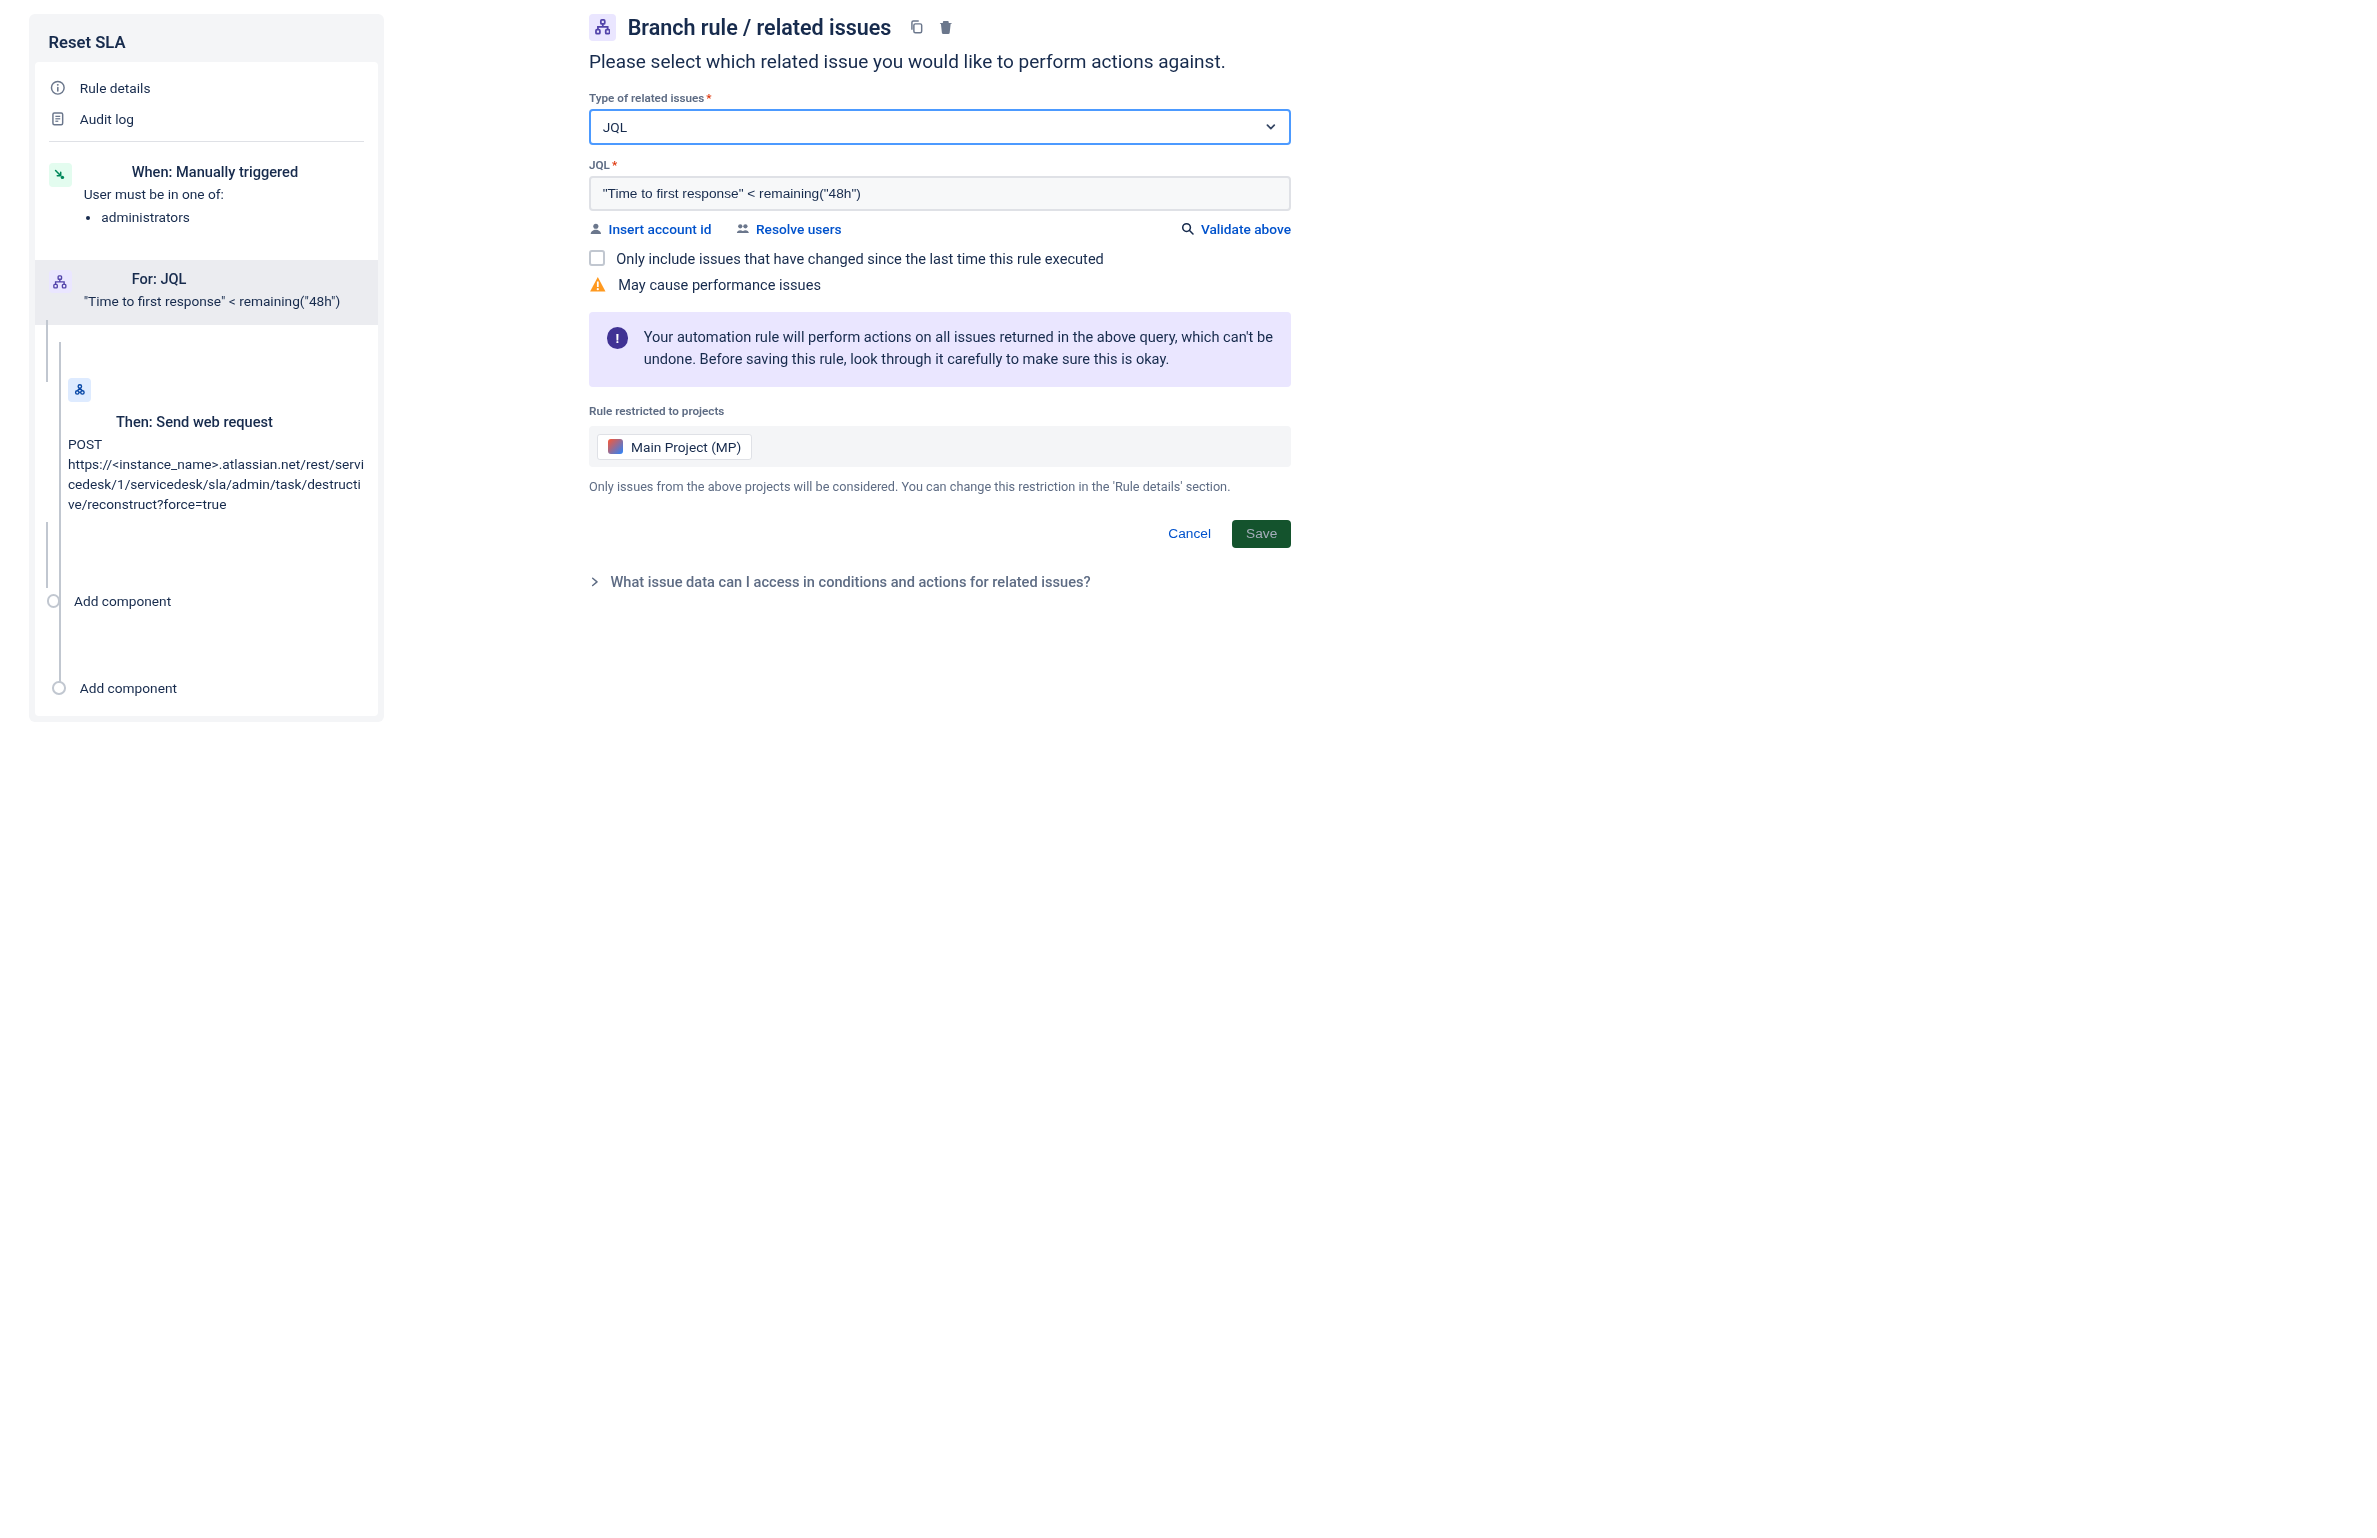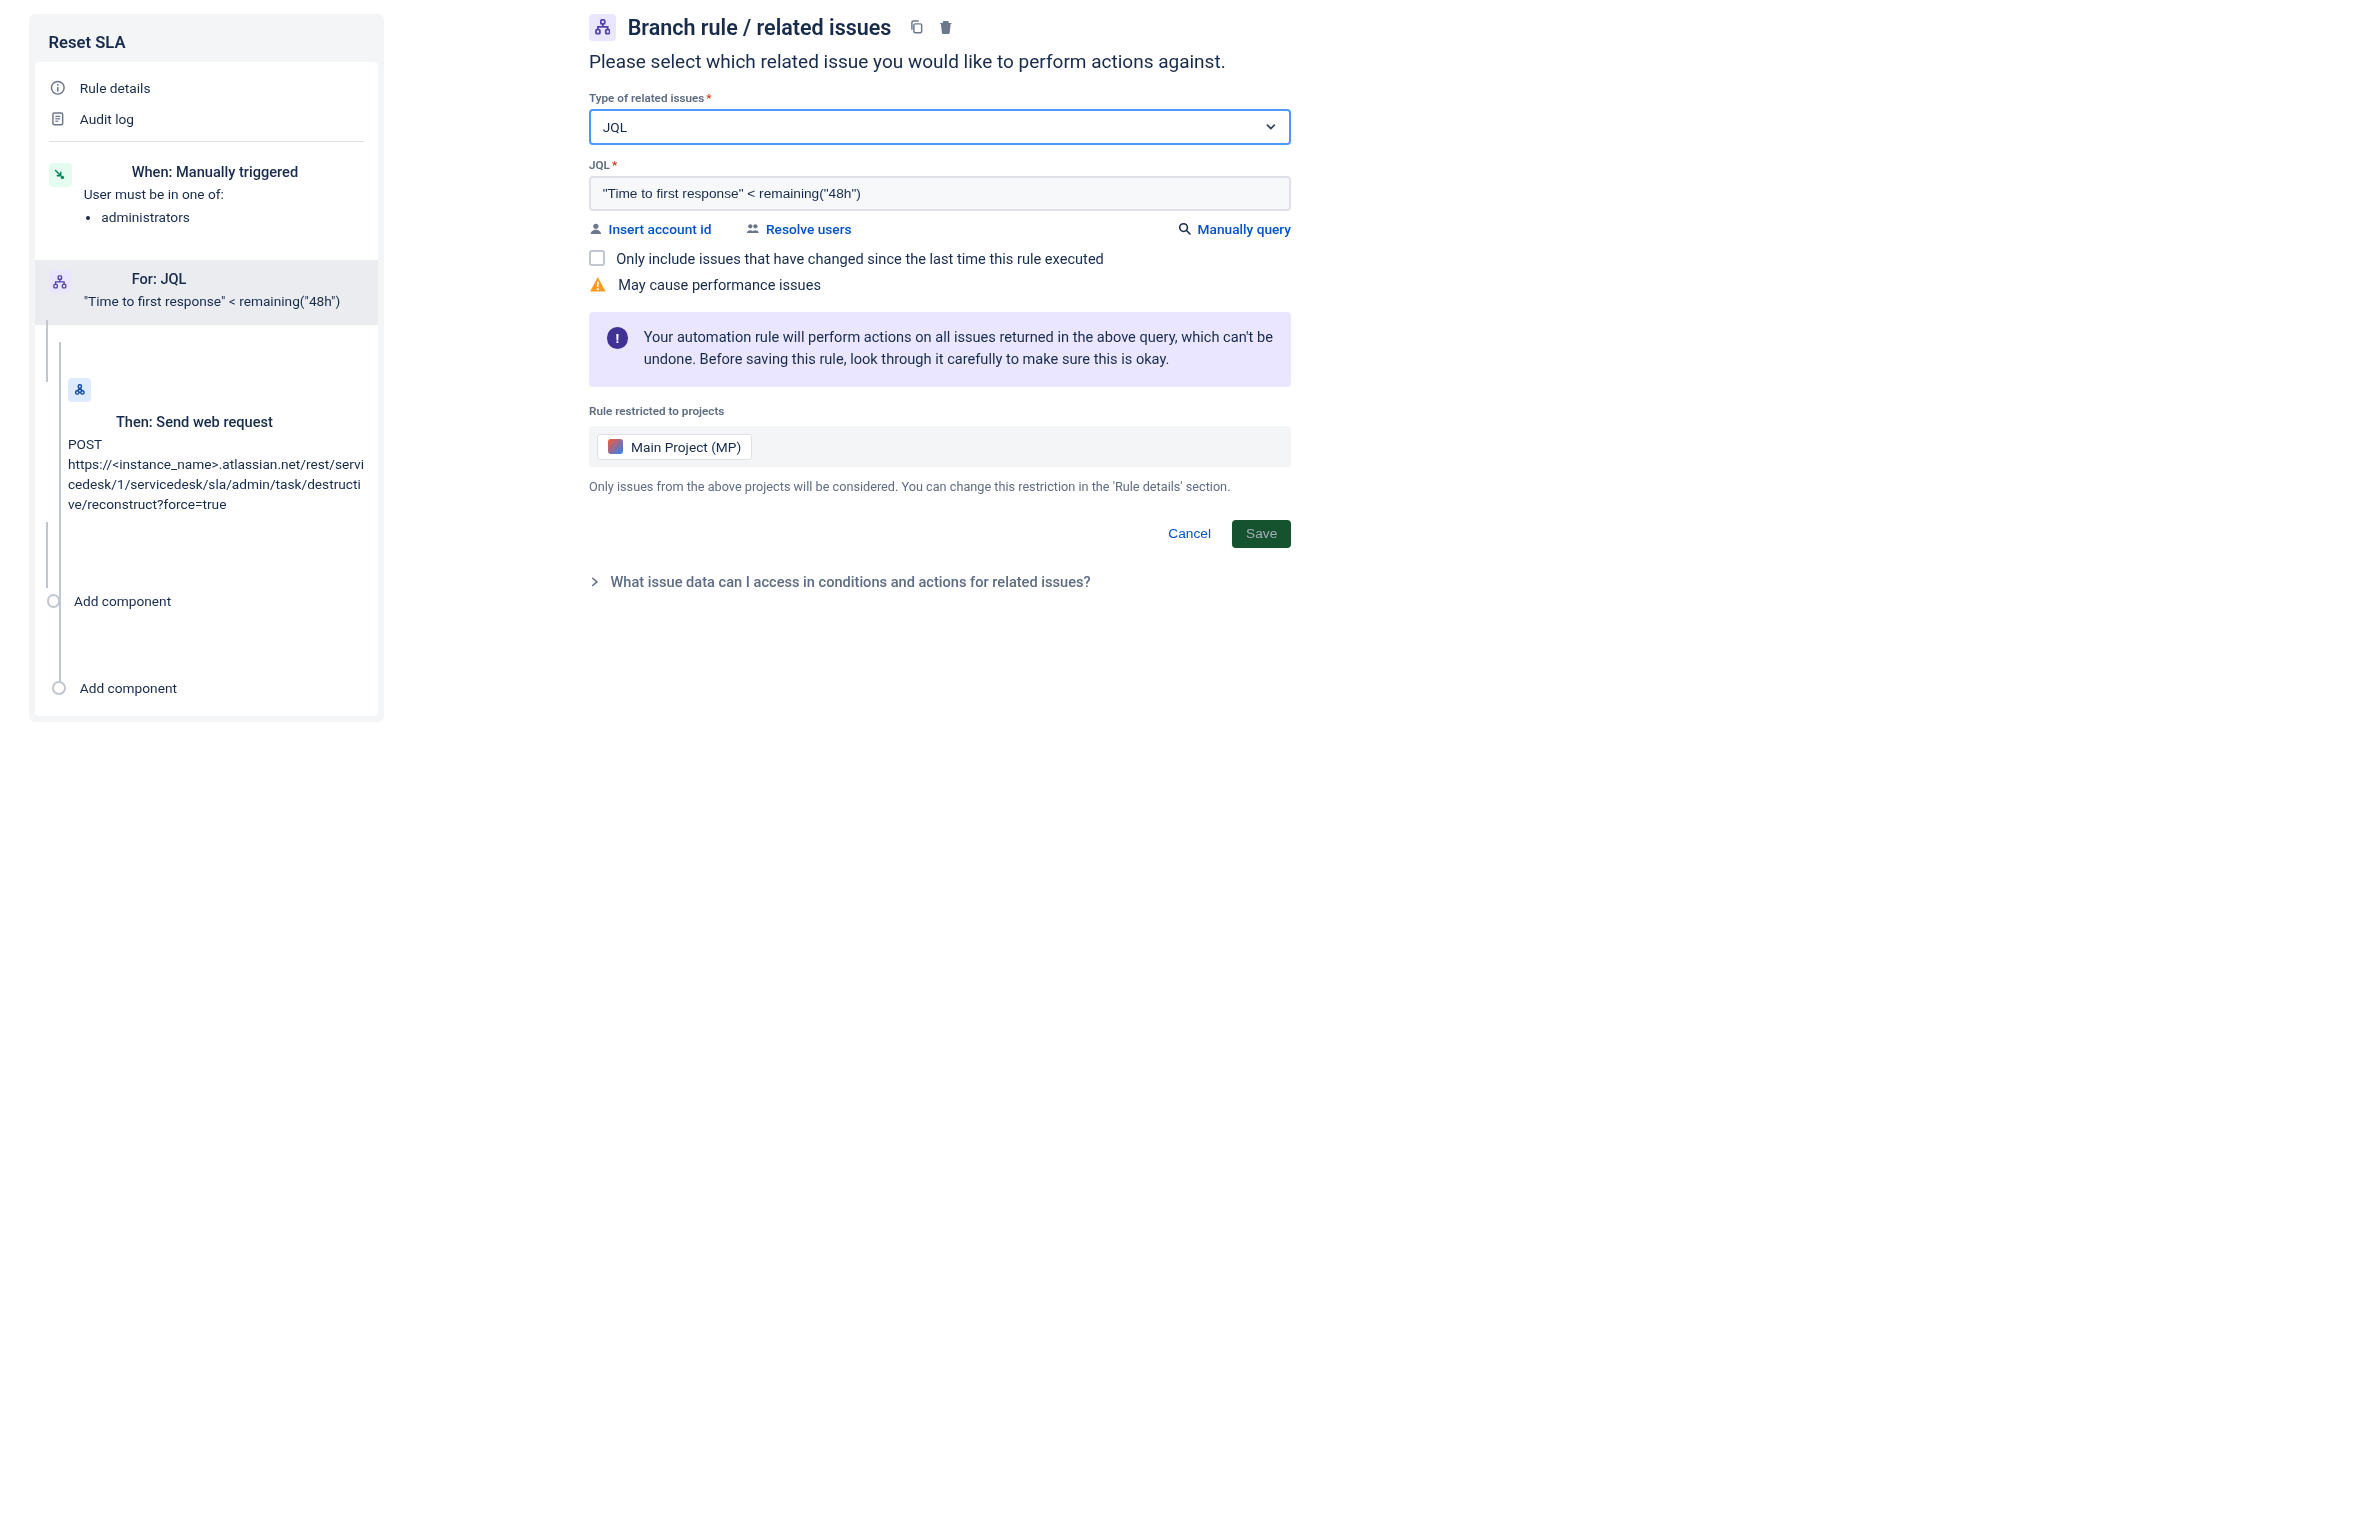--- a/index.html
+++ b/index.html
@@ -113,21 +113,21 @@
     width: 100%; border: 2px solid var(--blue-focus); border-radius: 3.9px;
     padding: 7.8px 11.7px; font-size: 13.7px; background:#fff;
     display:flex; justify-content:space-between; align-items:center;
     cursor:pointer;
   }
   .chev { color: #344563; }
   .text-input {
     width: 100%; border: 2px solid var(--border); border-radius: 3.9px;
     padding: 7.8px 11.7px; font-size: 13.7px; background:#F7F8F9; color: var(--text);
   }
-  .link-row { display:flex; align-items:flex-end; gap: 35px; margin: 9.8px 0 13.7px; font-size: 13.7px; }
+  .link-row { display:flex; align-items:flex-end; gap: 25px; margin: 9.8px 0 13.7px; font-size: 13.7px; }
   .link-row .spacer { flex:1; }
   .mini-link { display:flex; align-items:center; gap:5.9px; color: var(--blue); cursor:pointer; font-weight:500; }
   .mini-link .pre { color: #6B778C; }
   .check-row { display:flex; align-items:flex-start; gap: 11.7px; margin: 5.9px 0; font-size:14.6px; }
   .checkbox {
     width: 15.6px; height: 15.6px; border: 2px solid #C1C7D0; border-radius: 2.9px; cursor:pointer;
   }
   .warn-row { display:flex; align-items:center; gap: 11.7px; margin: 7.8px 0 17.6px; font-size:14.6px; }
   .warn-icon { color: var(--warn); }
   .info-box {
@@ -335,21 +335,21 @@
         <span>Resolve users</span>
       </span>
       <span class="spacer"></span>
       <span class="mini-link">
         <span class="pre" style="color:#172B4D">
           <svg width="13.7" height="13.7" viewBox="0 0 16 16" fill="none">
               <circle cx="6.5" cy="6.5" r="4.5" stroke="currentColor" stroke-width="1.8"></circle>
               <line x1="10" y1="10" x2="14" y2="14" stroke="currentColor" stroke-width="1.8" stroke-linecap="round"></line>
             </svg>
         </span>
-        <span>Manually query</span>
+        <span>Validate above</span>
       </span>
     </div>
 
     <div class="check-row">
       <span class="checkbox"></span>
       <span>Only include issues that have changed since the last time this rule executed</span>
     </div>
 
     <div class="warn-row">
       <span class="warn-icon">

